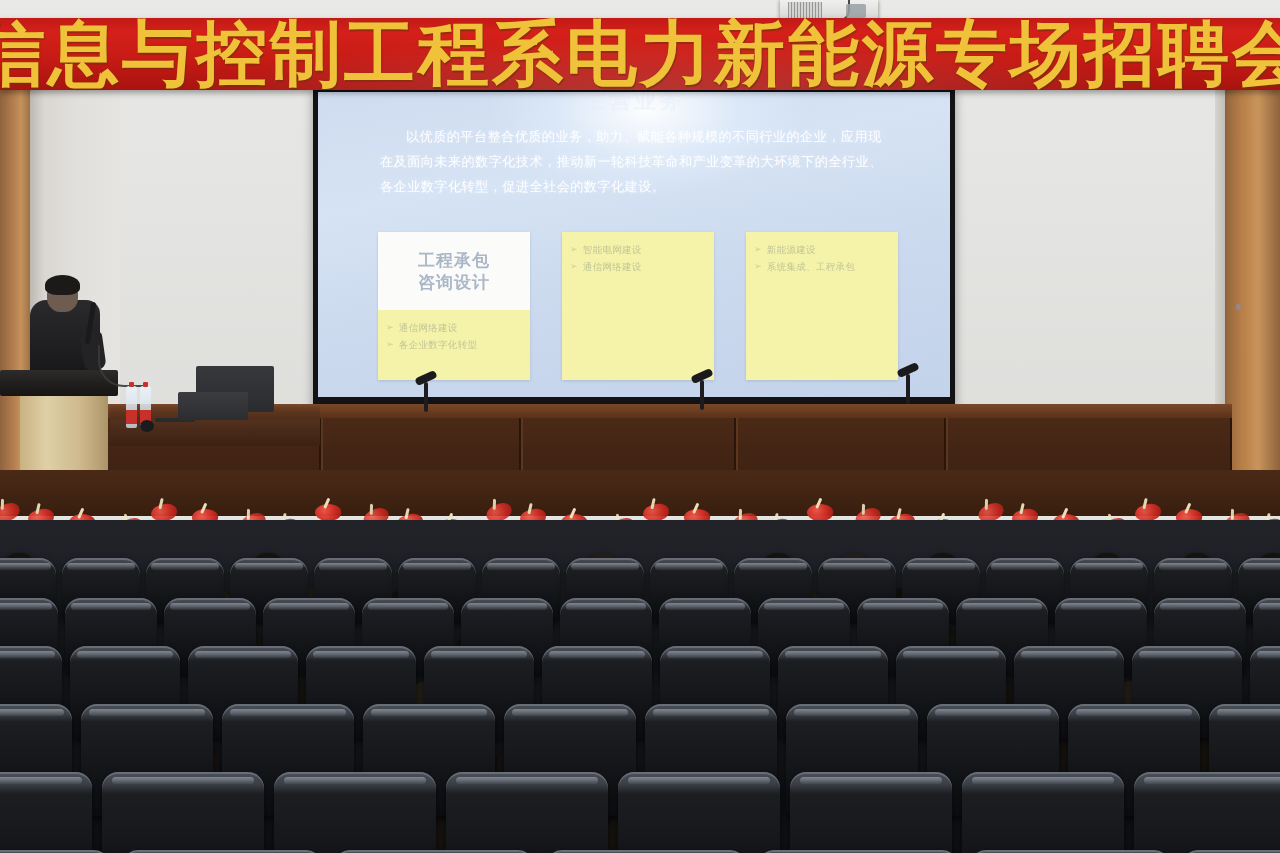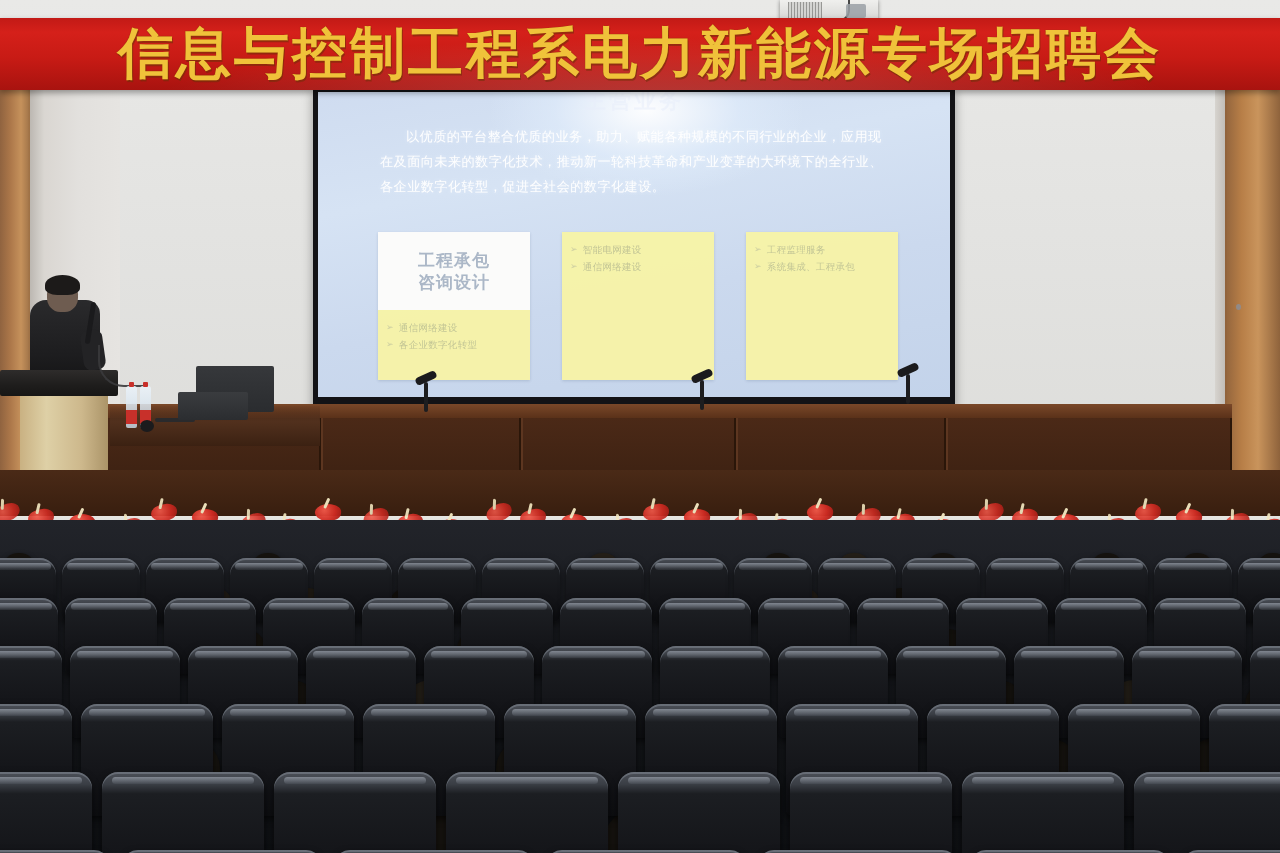--- a/index.html
+++ b/index.html
@@ -71,21 +71,21 @@
     overflow:hidden;
   }
   .banner .sheen{
     position:absolute;left:0;top:0;width:1280px;height:72px;
     background:radial-gradient(ellipse at 52% 120%, rgba(255,255,255,.18) 0%, rgba(255,255,255,0) 55%);
   }
   .banner-text{
     position:absolute;left:0;top:0;width:1280px;height:72px;
     display:flex;align-items:center;justify-content:center;
     font-family:"DejaVu Sans","Liberation Sans",sans-serif;
-    font-weight:700;font-size:55px;letter-spacing:3px;
+    font-weight:700;font-size:71px;letter-spacing:3px;
     color:#f0c23a;
     text-shadow:0 0 1px rgba(120,60,0,.9), 1px 2px 0 rgba(110,50,10,.55);
     white-space:nowrap;
   }
 
   
   .screen-frame{
     position:absolute;left:313px;top:88px;width:642px;height:320px;
     background:#131316;
     box-shadow:0 4px 10px rgba(0,0,0,.35);
@@ -330,21 +330,21 @@
               <span class="chev">➢</span>
               <span>通信网络建设</span>
             </div>
           </div>
         </div>
 
         <div class="card">
           <div class="card-body">
             <div class="bullet">
               <span class="chev">➢</span>
-              <span>工程监理服务</span>
+              <span>新能源建设</span>
             </div>
             <div class="bullet">
               <span class="chev">➢</span>
               <span>系统集成、工程承包</span>
             </div>
           </div>
         </div>
 
       </div>
     </div>

